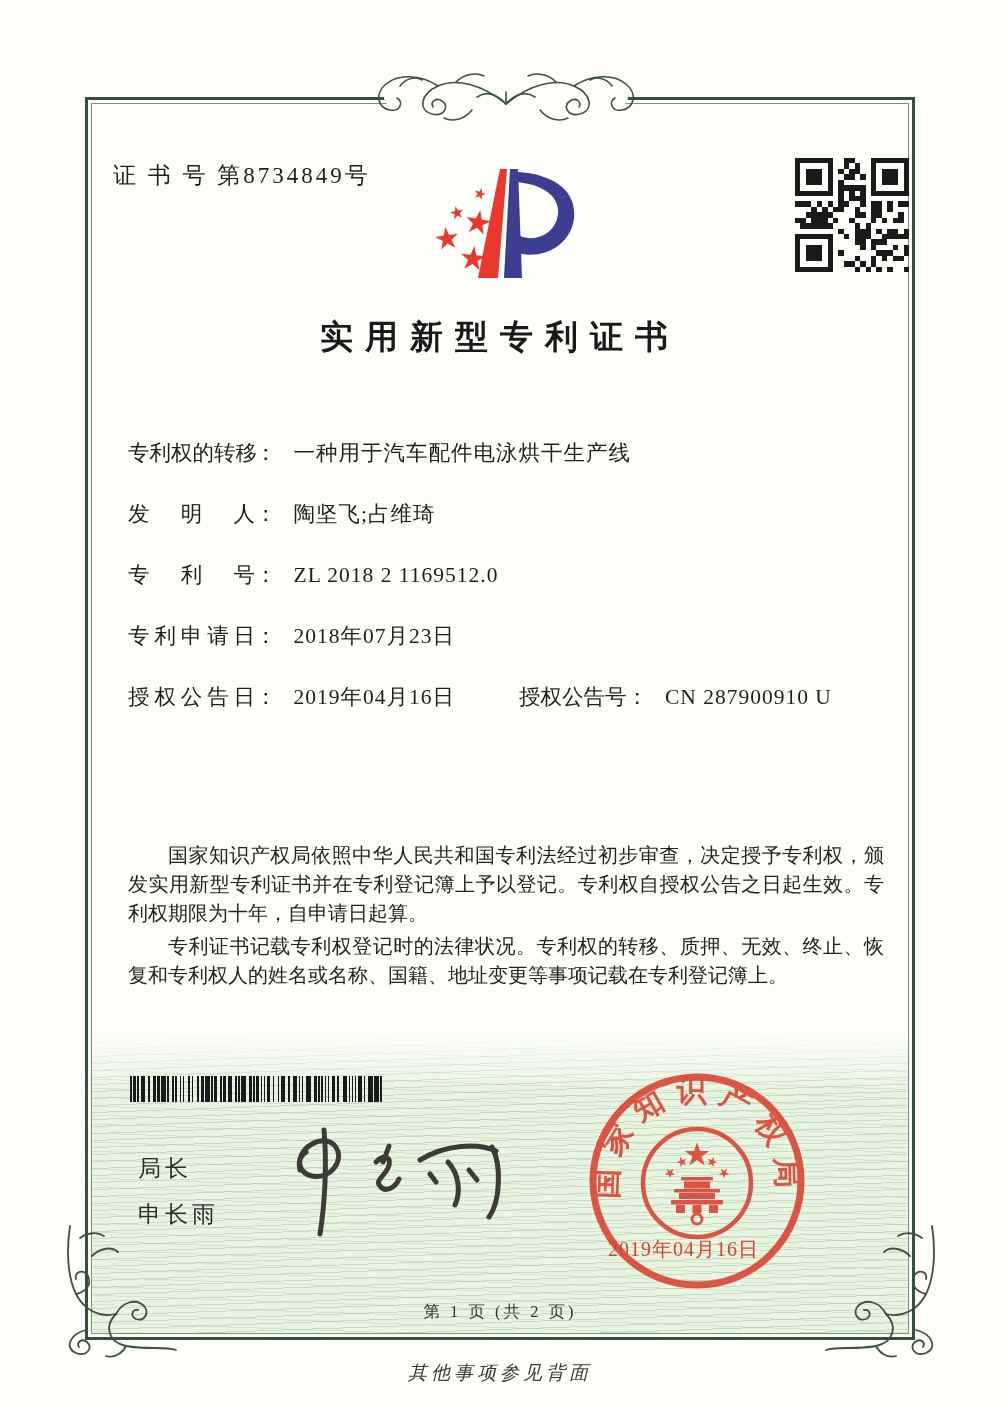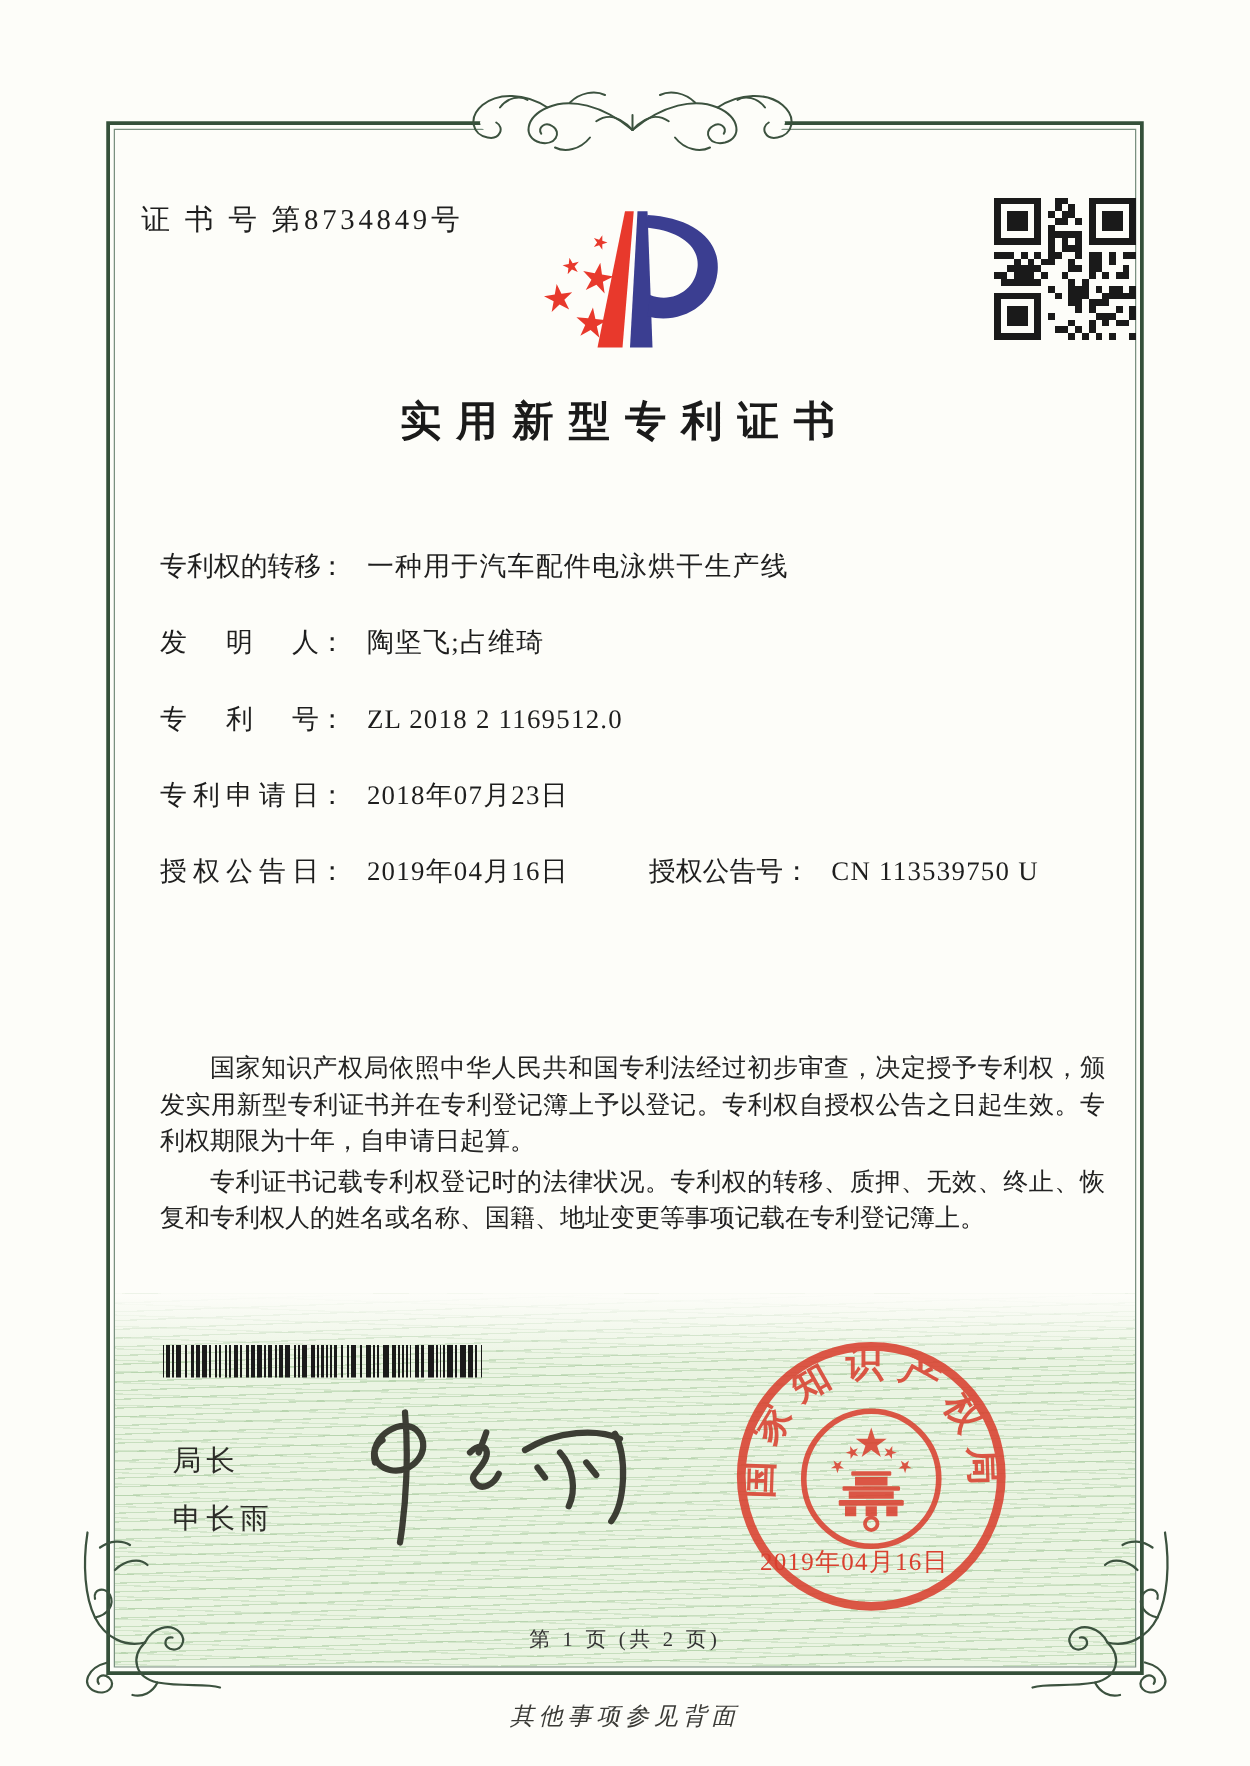--- a/index.html
+++ b/index.html
@@ -379,21 +379,21 @@
     <div class="frow">
       <span class="flabel">发明人</span><span class="fcolon">：</span><span class="fvalue">陶坚飞;占维琦</span>
     </div>
     <div class="frow">
       <span class="flabel">专利号</span><span class="fcolon">：</span><span class="fvalue">ZL 2018 2 1169512.0</span>
     </div>
     <div class="frow">
       <span class="flabel">专利申请日</span><span class="fcolon">：</span><span class="fvalue">2018年07月23日</span>
     </div>
     <div class="frow">
-      <span class="flabel">授权公告日</span><span class="fcolon">：</span><span class="fvalue">2019年04月16日</span><span class="pair2"><span>授权公告号</span><span>：</span></span><span class="fvalue">CN 113539750 U</span>
+      <span class="flabel">授权公告日</span><span class="fcolon">：</span><span class="fvalue">2019年04月16日</span><span class="pair2"><span>授权公告号</span><span>：</span></span><span class="fvalue">CN 287900910 U</span>
     </div>
   </div>
 
   <div class="abs paragraphs">
     <p>国家知识产权局依照中华人民共和国专利法经过初步审查，决定授予专利权，颁发实用新型专利证书并在专利登记簿上予以登记。专利权自授权公告之日起生效。专利权期限为十年，自申请日起算。</p>
     <p>专利证书记载专利权登记时的法律状况。专利权的转移、质押、无效、终止、恢复和专利权人的姓名或名称、国籍、地址变更等事项记载在专利登记簿上。</p>
   </div>
 
   <svg id="barcode-svg" class="abs barcode" viewBox="0 0 100 24" preserveAspectRatio="none" shape-rendering="crispEdges">
       <rect x="0.00" y="0" width="0.60" height="24" fill="#1a1a1a"></rect>

